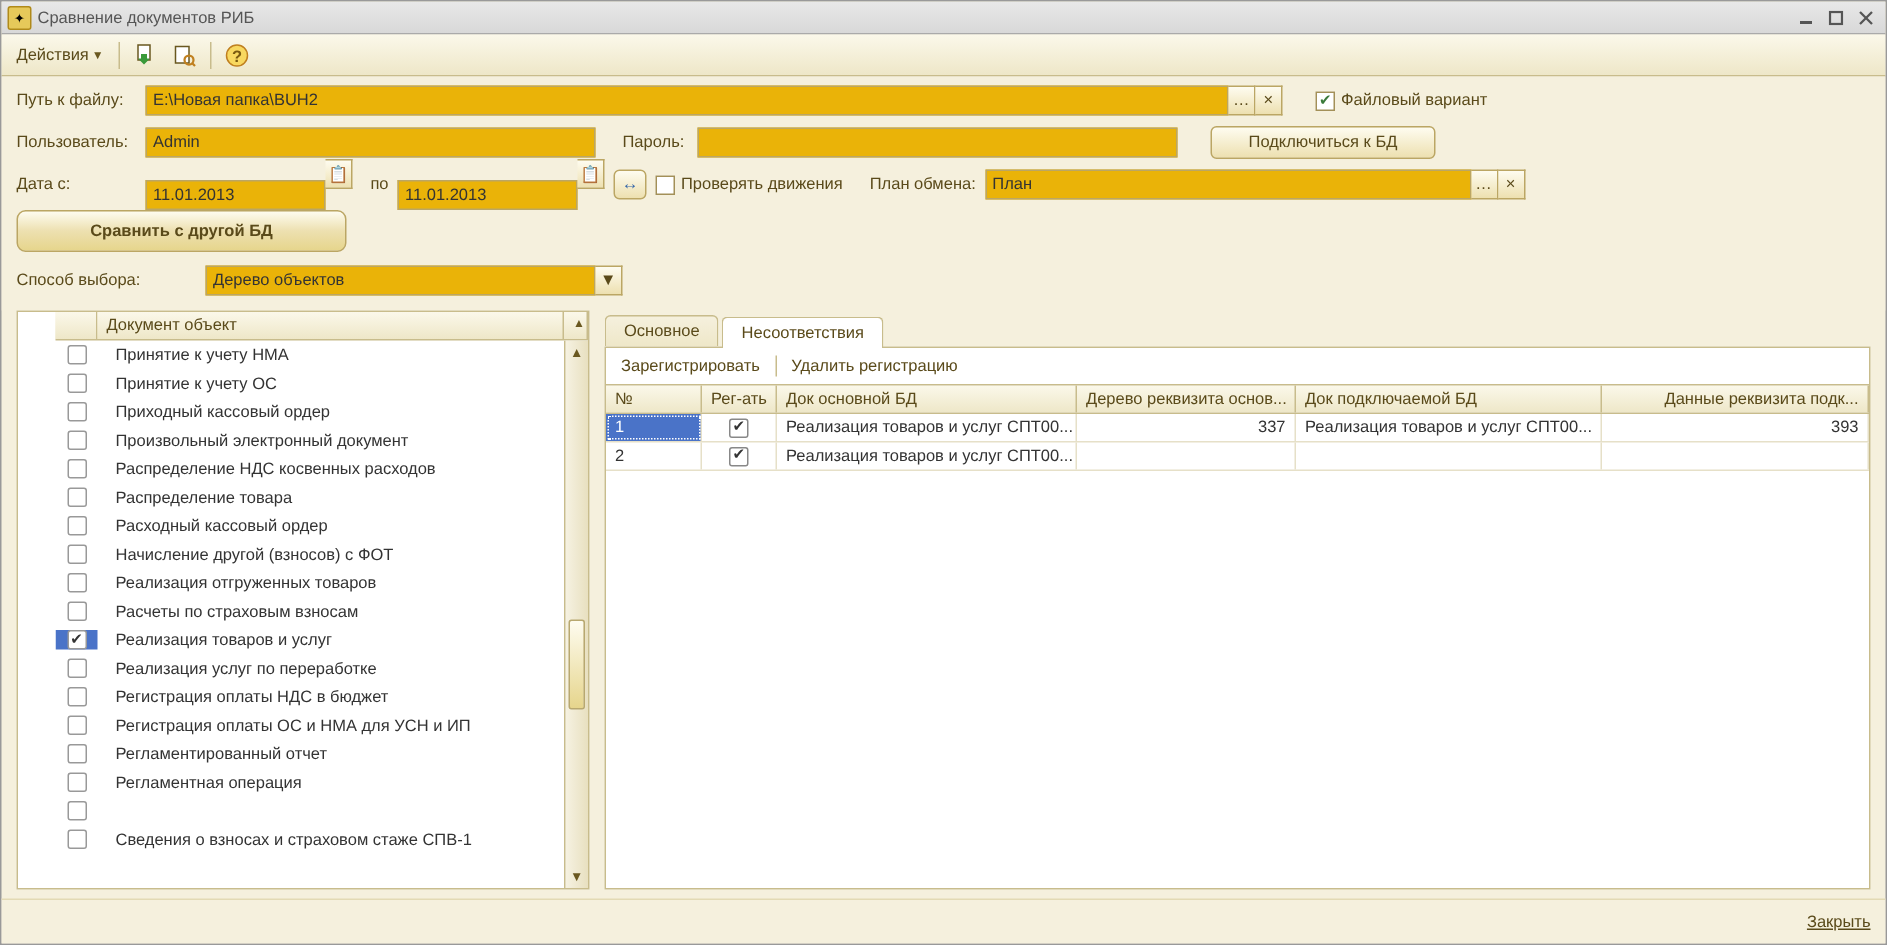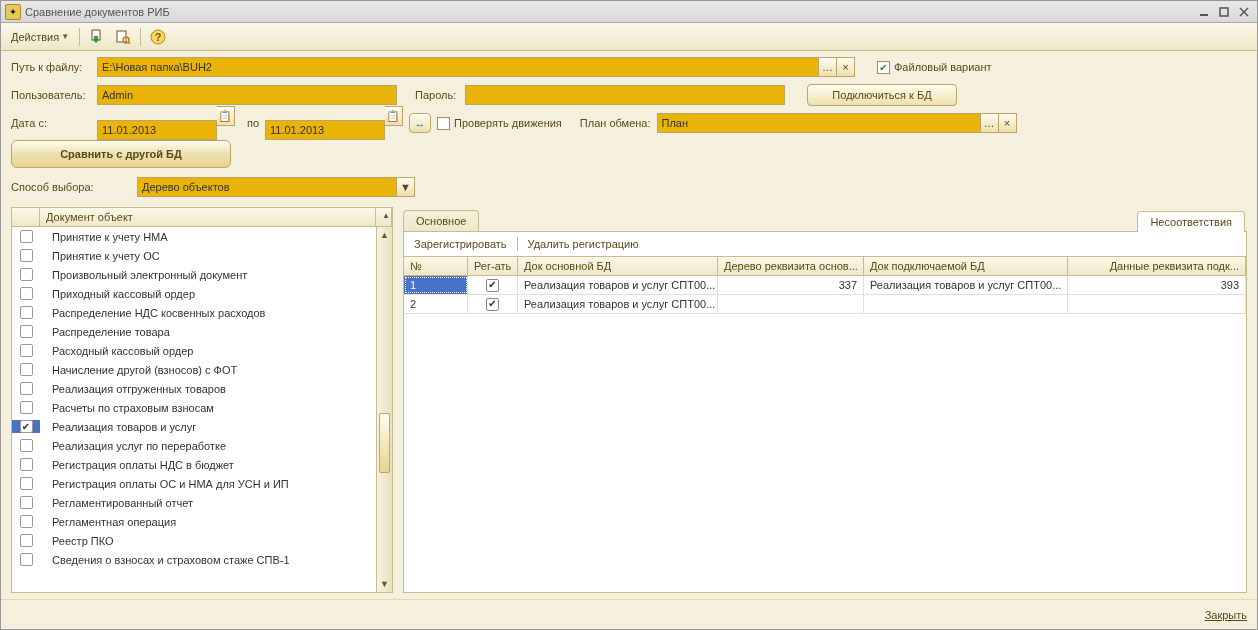--- a/index.html
+++ b/index.html
@@ -37,21 +37,21 @@
   .date-wrap { display:flex; }
   .date-wrap .txt-input { width:120px;margin-top:14px; }
   .date-wrap .cal-btn { width:18px; height:20px; border:1px solid #bba664; border-left:none; background:linear-gradient(#fefcf0,#ede0b0); display:flex; align-items:center; justify-content:center; font-size:10px; cursor:pointer; }
 
   .select-wrap { display:flex; }
   .select-wrap .txt-input { width:260px; }
   .select-wrap .sel-btn { width:18px; height:20px; border:1px solid #bba664; border-left:none; background:linear-gradient(#fefcf0,#ede0b0); display:flex; align-items:center; justify-content:center; font-size:8px; cursor:pointer; color:#5a4a1a; }
 
   
   .main { display:flex; gap:10px; padding:0 10px 6px 10px; flex:1; min-height:0; }
-  .left-panel { width:382px; border:1px solid #c8bc8c; background:#fff; display:flex; flex-direction:column; }
+  .left-panel { width:382px; border:1px solid #c8bc8c; background:#fff; display:flex; flex-direction:column;padding-left:25px; }
   .right-panel { flex:1; display:flex; flex-direction:column; min-width:0; }
 
   .grid-header { display:flex; background:linear-gradient(#fbf8ea,#eee7c8); border-bottom:1px solid #c8bc8c; }
   .grid-header .th { border-right:1px solid #c8bc8c; padding:3px 6px; color:#5a4a1a; background:linear-gradient(#fbf8ea,#eee7c8); }
   .grid-header .th.chk-col { width:28px; }
   .grid-header .th.main-col { flex:1; }
   .grid-header .th.scroll-col { width:16px; }
 
   .tree-body { flex:1; overflow:hidden; position:relative; }
   .tree-rows { position:absolute; inset:0; right:16px; overflow:hidden; }
@@ -61,21 +61,21 @@
   .tree-row.selected .cell-chk { background:#4a73c8; }
   .tree-row.selected { }
   .cbx { width:13px; height:13px; border:1px solid #999; background:#fff; border-radius:2px; display:flex; align-items:center; justify-content:center; }
   .cbx.checked::after { content:"✔"; font-size:10px; color:#333; line-height:1; }
   .vscroll { position:absolute; right:0; top:0; bottom:0; width:16px; background:linear-gradient(90deg,#f6f2e2,#e8e0c0); border-left:1px solid #c8bc8c; display:flex; flex-direction:column; }
   .vscroll .arrow { height:16px; display:flex; align-items:center; justify-content:center; font-size:9px; color:#6a5820; cursor:pointer; }
   .vscroll .track { flex:1; position:relative; }
   .vscroll .thumb { position:absolute; left:2px; right:2px; top:170px; height:60px; background:linear-gradient(#fefcf0,#e6d58c); border:1px solid #b8a870; border-radius:2px; }
 
   
-  .tabs { display:flex; height:24px; align-items:flex-end;justify-content:space-between; }
+  .tabs { display:flex; height:24px; align-items:flex-end; }
   .tab { padding:4px 12px; color:#5a4a1a; border:1px solid #c8bc8c; border-bottom:none; margin-right:2px; border-top-left-radius:4px; border-top-right-radius:4px; background:linear-gradient(#f5f0dd,#eee7c8); cursor:pointer; }
   .tab.active { background:#fff; position:relative; top:1px; }
   .tab-panel { flex:1; border:1px solid #c8bc8c; background:#fff; display:flex; flex-direction:column; min-height:0; }
 
   .subtoolbar { display:flex; gap:6px; align-items:center; padding:4px 6px; }
   .link-btn { color:#5a4a1a; cursor:pointer; padding:2px 4px; }
   .subtoolbar .sep { width:1px; height:14px; background:#c8bc8c; }
 
   .data-header { display:flex; background:linear-gradient(#fbf8ea,#eee7c8); border-top:1px solid #c8bc8c; border-bottom:1px solid #c8bc8c; }
   .data-header .dh { border-right:1px solid #c8bc8c; padding:3px 6px; color:#5a4a1a; white-space:nowrap; overflow:hidden; }
@@ -255,32 +255,32 @@
           <div class="tree-row">
             <div class="cell-chk">
               <div class="cbx"></div>
             </div>
             <div class="cell-main">Принятие к учету ОС</div>
           </div>
           <div class="tree-row">
             <div class="cell-chk">
               <div class="cbx"></div>
             </div>
+            <div class="cell-main">Приходный кассовый ордер</div>
+          </div>
+          <div class="tree-row">
+            <div class="cell-chk">
+              <div class="cbx"></div>
+            </div>
             <div class="cell-main">Произвольный электронный документ</div>
           </div>
           <div class="tree-row">
             <div class="cell-chk">
               <div class="cbx"></div>
             </div>
-            <div class="cell-main">Приходный кассовый ордер</div>
-          </div>
-          <div class="tree-row">
-            <div class="cell-chk">
-              <div class="cbx"></div>
-            </div>
             <div class="cell-main">Распределение НДС косвенных расходов</div>
           </div>
           <div class="tree-row">
             <div class="cell-chk">
               <div class="cbx"></div>
             </div>
             <div class="cell-main">Распределение товара</div>
           </div>
           <div class="tree-row">
             <div class="cell-chk">
@@ -339,21 +339,20 @@
           <div class="tree-row">
             <div class="cell-chk">
               <div class="cbx"></div>
             </div>
             <div class="cell-main">Регламентная операция</div>
           </div>
           <div class="tree-row">
             <div class="cell-chk">
               <div class="cbx"></div>
             </div>
-            <div class="cell-main">Реестр ПКО</div>
           </div>
           <div class="tree-row">
             <div class="cell-chk">
               <div class="cbx"></div>
             </div>
             <div class="cell-main">Сведения о взносах и страховом стаже СПВ-1</div>
           </div>
         </div>
       <div class="vscroll">
         <div class="arrow">▲</div>

